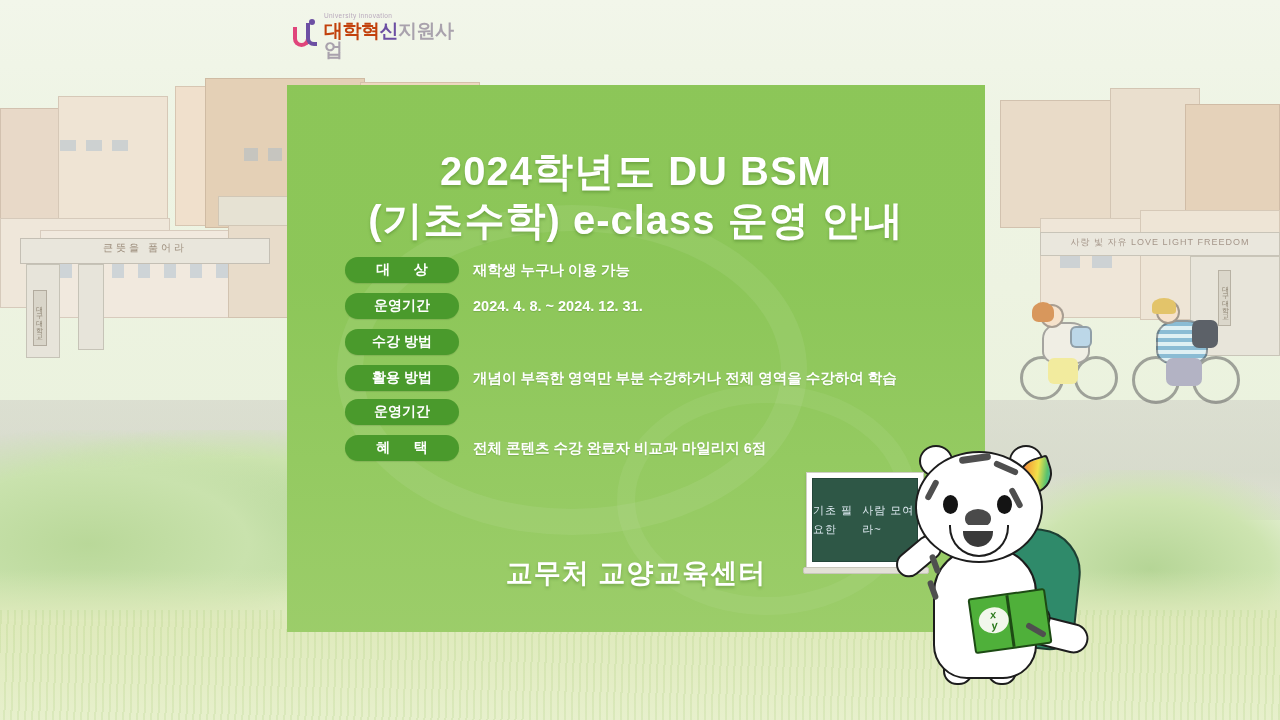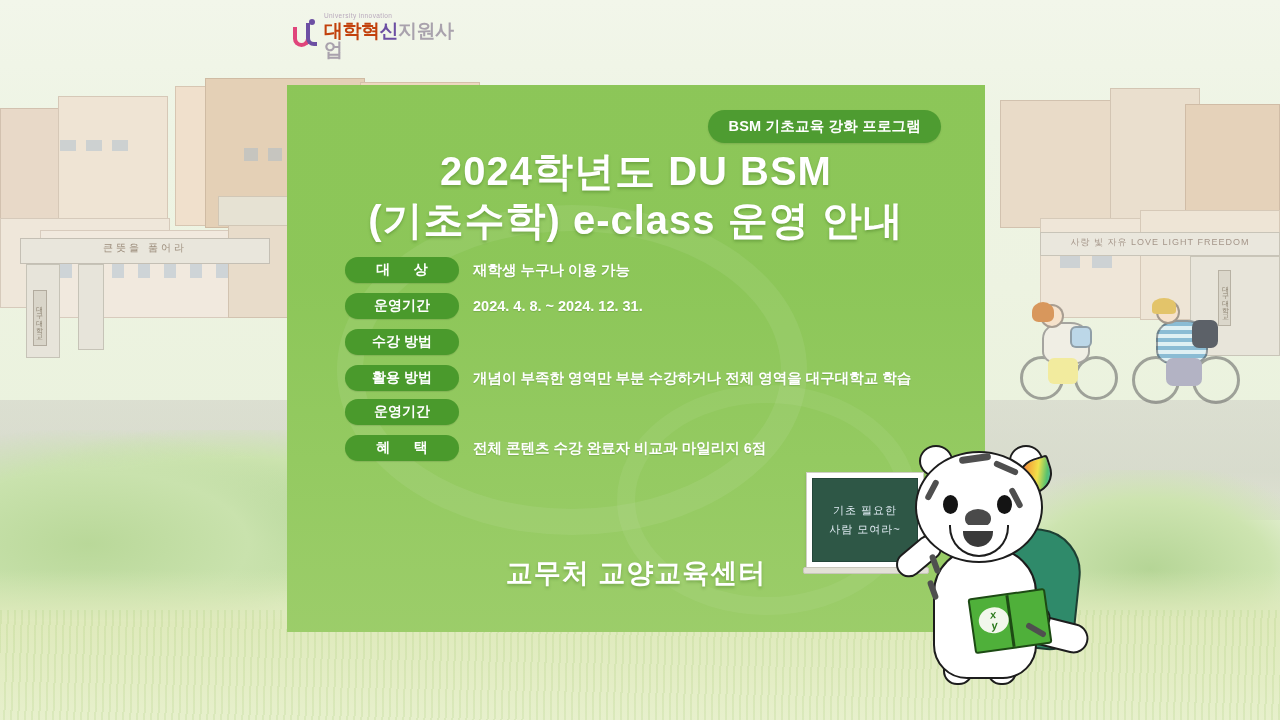--- a/index.html
+++ b/index.html
@@ -169,21 +169,21 @@
   
   .board {
     position:absolute; left:806px; top:472px; width:118px; height:96px;
     background:#ffffff; border:1px solid #cfcfc6;
     box-shadow:0 2px 3px rgba(0,0,0,.12);
     padding:5px;
   }
   .board-face {
     width:100%; height:100%;
     background:#2e5746; border:1px solid #24463a;
-    display:flex; flex-direction:column; align-items:center; justify-content:center;
+    display:flex; flex-direction:row; align-items:center; justify-content:flex-end;
     color:#dfeaf2; font-size:11px; line-height:1.7; letter-spacing:1px;
   }
   .board-ledge {
     position:absolute; left:-4px; bottom:-7px; width:126px; height:7px;
     background:#e3e1d7; border:1px solid #c9c7bc; border-radius:2px;
   }
 
   
   .tiger { position:absolute; left:905px; top:443px; width:205px; height:262px; }
   .t-cape {
@@ -377,21 +377,20 @@
     </div>
   </div>
 
   <div class="panel">
     <div class="panel-fade"></div>
     <div class="panel-ghost"></div>
     <div class="panel-ghost2"></div>
 
     <div class="panel-inner">
 
-      <div class="badge">BSM 기초교육 강화 프로그램</div>
 
       <div class="title">
         <span class="l1">2024학년도 DU BSM</span>
         <span class="l2">(기초수학) e-class 운영 안내</span>
       </div>
 
       <div class="rows">
 
         <div class="row">
           <div class="pill">대      상</div>
@@ -403,21 +402,21 @@
           <div class="val">2024. 4. 8. ~ 2024. 12. 31.</div>
         </div>
 
         <div class="row">
           <div class="pill">수강 방법</div>
         </div>
 
         <div class="row tall">
           <div class="pill">활용 방법</div>
           <div class="val">
-            <span>개념이 부족한 영역만 부분 수강하거나 전체 영역을 대구대학교 학습</span>
+            <span>개념이 부족한 영역만 부분 수강하거나 전체 영역을 수강하여 학습</span>
           </div>
         </div>
 
         <div class="row">
           <div class="pill">운영기간</div>
         </div>
 
         <div class="row">
           <div class="pill">혜      택</div>
           <div class="val">전체 콘텐츠 수강 완료자 비교과 마일리지 6점</div>

